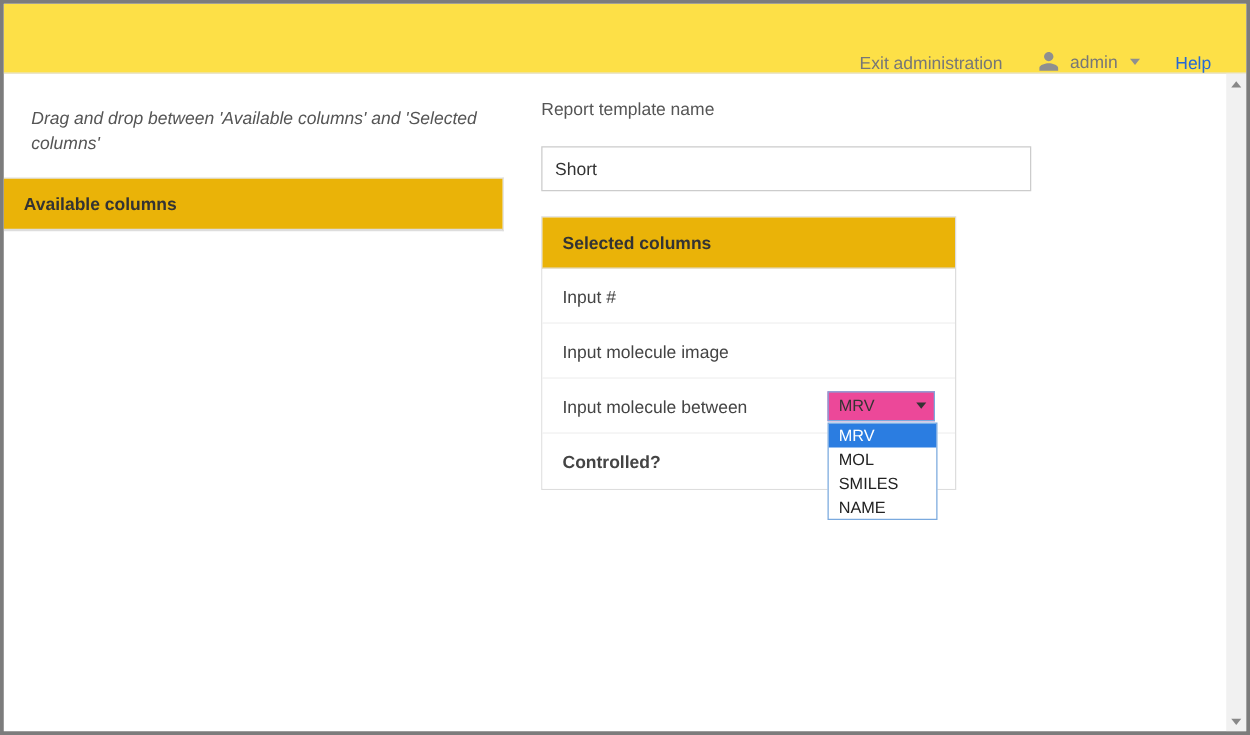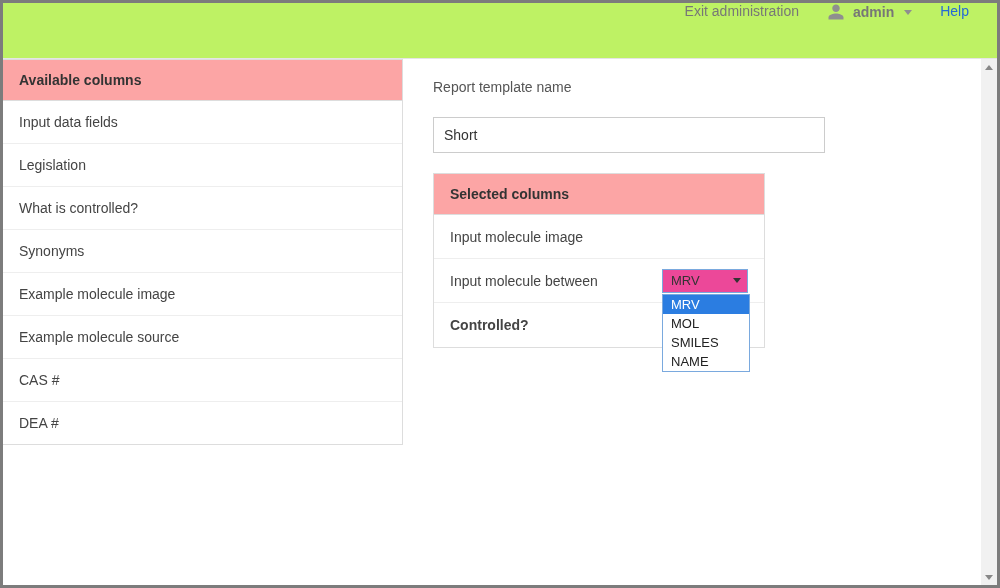--- a/index.html
+++ b/index.html
@@ -13,32 +13,32 @@
   .frame {
     width: 1000px;
     height: 588px;
     border: 3px solid #7c7c7c;
     background: #fff;
     position: relative;
     overflow: hidden;
   }
   .topbar {
     height: 56px;
-    background: #bef264;
+    background: #fde047;
     border-bottom: 1px solid #e5e5e5;
     display:flex;
-    align-items:flex-start;
+    align-items:flex-end;
     justify-content:flex-end;
     padding: 0 28px 0 20px;
     gap: 28px;
     color:#777;
   }
   .topbar .link { color:#777; cursor:pointer; }
   .topbar .help { color:#2469d6; }
-  .user { display:flex; align-items:center; gap:8px; color:#777; cursor:pointer;font-weight:bold;}
+  .user { display:flex; align-items:center; gap:8px; color:#777; cursor:pointer;}
   .user svg { fill:#8f8f8f; }
   .caret-down {
     width:0;height:0;border-left:4px solid transparent;border-right:4px solid transparent;border-top:5px solid #8f8f8f;
     margin-left:2px;
   }
   .content {
     display:flex;
     height: calc(100% - 56px);
     position:relative;
   }
@@ -65,21 +65,21 @@
   .hint {
     font-style: italic;
     color:#555;
     padding: 26px 20px 18px 22px;
     line-height:1.4;
   }
   .panel {
     border:1px solid #ddd;
   }
   .panel-header {
-    background:#fca5a5;
+    background:#eab308;
     font-weight:bold;
     color:#333;
     padding: 12px 16px;
     border-bottom:1px solid #ddd;
   }
   .list-item {
     padding: 13px 16px;
     border-bottom:1px solid #eee;
     color:#444;
     background:#fff;
@@ -152,42 +152,36 @@
         </svg>
       <span>admin</span>
       <span class="caret-down"></span>
     </span>
     <span class="link help">Help</span>
   </div>
 
   <div class="content">
 
     <div class="col-left">
+      <div class="hint">Drag and drop between 'Available columns' and 'Selected columns'</div>
       <div class="panel">
         <div class="panel-header">Available columns</div>
-        <div id="available-list">
-            <div class="list-item">Input data fields</div>
-            <div class="list-item">Legislation</div>
-            <div class="list-item">What is controlled?</div>
-            <div class="list-item">Synonyms</div>
-            <div class="list-item">Example molecule image</div>
-            <div class="list-item">Example molecule source</div>
-            <div class="list-item">CAS #</div>
-            <div class="list-item">DEA #</div>
-          </div>
       </div>
     </div>
 
     <div class="col-right">
       <label class="form-label">Report template name</label>
       <input class="text-input" type="text" value="Short" style="">
 
       <div class="panel right-panel">
         <div class="panel-header">Selected columns</div>
         <div id="selected-list">
+            <div class="sel-row">
+              <span>Input #</span>
+            </div>
             <div class="sel-row">
               <span>Input molecule image</span>
             </div>
             <div class="sel-row">
               <span>Input molecule between</span>
               <div class="select-box">
                 <span>MRV</span>
                 <span class="tri"></span>
                 <div class="dropdown-list">
                   <div class="opt selected">MRV</div>

